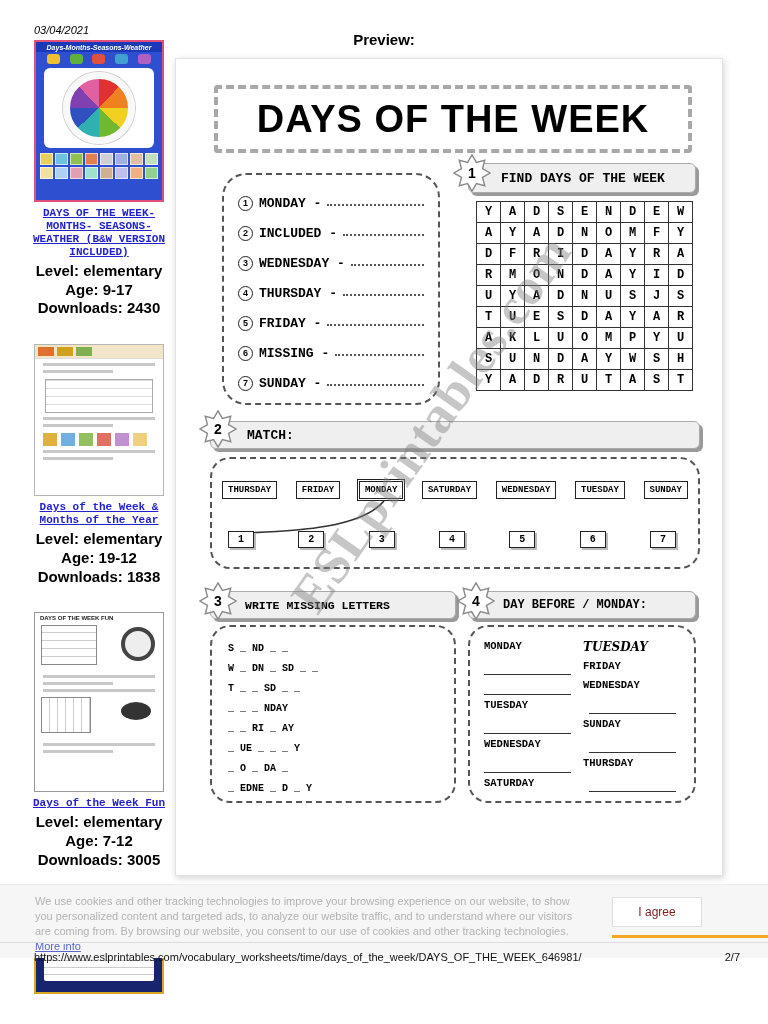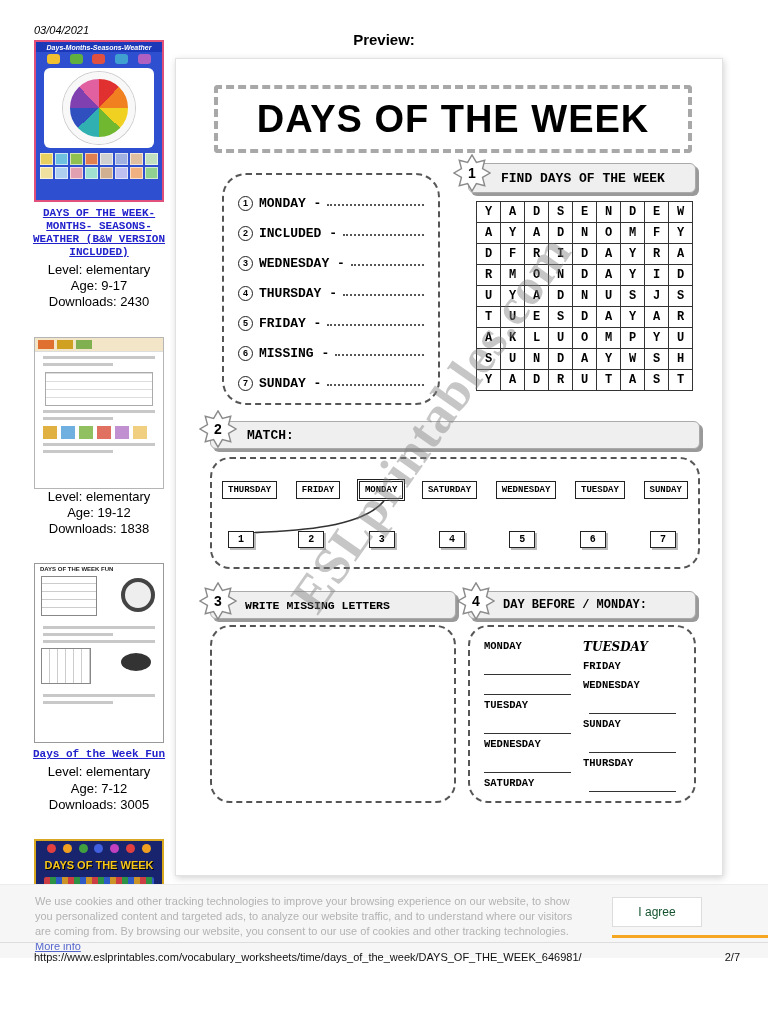--- a/index.html
+++ b/index.html
@@ -9,21 +9,21 @@
   
   .topbar { position:absolute; top:16px; left:0; width:768px; height:26px; background:#fff;font-style:italic; }
   .topbar .date { position:absolute; left:34px; top:8px; font-size:11px; }
   .topbar .htitle { position:absolute; left:120px; right:120px; top:8px; text-align:center; font-size:11px; }
   .preview-label { position:absolute; top:31px; left:0; right:0; text-align:center; font-weight:bold; font-size:15px; }
 
   
   .sidebar { position:absolute; left:30px; top:40px; width:138px; }
   .sb-item { margin-bottom:26px; text-align:center; }
   .sb-link { display:block; color:#2222cc; font-weight:bold; font-size:11px; text-decoration:underline; line-height:1.18; margin:5px 0 3px; cursor:pointer;font-family:Liberation Mono, monospace; }
-  .sb-meta { font-size:13px; font-weight:normal; line-height:1.25; }
+  .sb-meta { font-size:15px; font-weight:bold; line-height:1.25; }
 
   .thumb { width:130px; margin:0 auto; position:relative; overflow:hidden; cursor:pointer; }
   .thumb1 { height:162px; background:#2d4fd0; border:2px solid #e0507a; }
   .t1-title { color:#fff; font-size:7px; font-weight:bold; font-style:italic; padding:2px 0 1px; background:#1a38b8; }
   .t1-icons { display:flex; justify-content:space-around; padding:2px 6px; }
   .t1-icons i { width:13px; height:10px; border-radius:3px; display:block; }
   .t1-panel { width:110px; margin:2px auto; background:#fff; border-radius:6px; padding:4px 0; }
   .t1-circle { width:72px; height:72px; border-radius:50%; margin:0 auto;
     background:conic-gradient(#e03030 0 12%, #f08020 0 25%, #f0d020 0 37%, #70b830 0 50%, #30b0b0 0 63%, #3050c0 0 75%, #8040b0 0 88%, #e060a0 0 100%);
     border:7px solid #f8f8f8; box-shadow:0 0 0 1px #ccc; }
@@ -119,21 +119,21 @@
   .bcell.answer { font-family:"DejaVu Serif",serif; font-style:italic; font-size:12px; }
 
   .watermark { position:absolute; left:-65px; top:335px; width:640px; text-align:center; font-size:52px; font-weight:bold;
     color:rgba(128,128,128,.45); transform:rotate(-55deg); font-family:"Liberation Serif",serif; letter-spacing:1px; pointer-events:none; }
 
   
   .cookie { position:absolute; left:0; top:884px; width:768px; height:74px; background:#f6f6f6; border-top:1px solid #ececec; }
   .cookie .ctext { position:absolute; left:35px; top:9px; width:545px; font-size:11px; color:#b3b3b3; line-height:1.35; }
   .more-info { color:#5566cc; text-decoration:underline; cursor:pointer; }
   .agree-btn { position:absolute; left:612px; top:12px; width:90px; height:30px; background:#fff; border:1px solid #ddd;
-    font-size:12px; color:#14532d; font-family:"Liberation Sans",sans-serif; cursor:pointer; }
+    font-size:12px; color:#7f1d1d; font-family:"Liberation Sans",sans-serif; cursor:pointer; }
   .orange-line { position:absolute; left:612px; top:50px; width:156px; height:3px; background:#f5a623; }
 
   .footer { position:absolute; left:0; top:942px; width:768px; height:16px; border-top:1px solid #ddd; }
   .footer .url { position:absolute; left:34px; top:8px; font-size:11px; color:#111; }
   .footer .pg { position:absolute; right:28px; top:8px; font-size:11px; color:#111; }
 </style>
 </head>
 <body>
 
 <div class="topbar">
@@ -199,20 +199,21 @@
         <i style="background:#e0b040"></i>
           <i style="background:#70b0e0"></i>
           <i style="background:#90c060"></i>
           <i style="background:#e07060"></i>
           <i style="background:#c090d0"></i>
           <i style="background:#f0d080"></i>
       </div>
       <div class="gline"></div>
         <div class="gline short"></div>
     </div>
+    <a class="sb-link">Days of the Week &amp; Months of the Year</a>
     <div class="sb-meta">
       <div><span>Level:</span> <span>elementary</span></div>
       <div><span>Age:</span> <span>19-12</span></div>
       <div><span>Downloads:</span> <span>1838</span></div>
     </div>
   </div>
 
   <div class="sb-item">
     <div class="thumb thumb3">
       <div class="t3-title">DAYS OF THE WEEK FUN</div>
@@ -433,20 +434,30 @@
     <span class="star-badge">
       <svg viewBox="0 0 40 40">
           <polygon points="20,1 24.6,8.9 33.4,6.6 31.1,15.4 39,20 31.1,24.6 33.4,33.4 24.6,31.1 20,39 15.4,31.1 6.6,33.4 8.9,24.6 1,20 8.9,15.4 6.6,6.6 15.4,8.9" fill="#ffffff" stroke="#8a8a8a" stroke-width="1.5"></polygon>
         </svg>
       <span class="bnum">3</span>
     </span>
     <span>WRITE MISSING LETTERS</span>
   </div>
 
   <div class="letters-box">
+    <div class="lcol">
+        <div class="lrow">S _ ND _ _</div>
+        <div class="lrow">W _ DN _ SD _ _</div>
+        <div class="lrow">T _ _ SD _ _</div>
+        <div class="lrow">_ _ _ NDAY</div>
+        <div class="lrow">_ _ RI _ AY</div>
+        <div class="lrow">_ UE _ _ _ Y</div>
+        <div class="lrow">_ O _ DA _</div>
+        <div class="lrow">_ EDNE _ D _ Y</div>
+      </div>
   </div>
 
   <div class="sec-header ba-header">
     <span class="star-badge">
       <svg viewBox="0 0 40 40">
           <polygon points="20,1 24.6,8.9 33.4,6.6 31.1,15.4 39,20 31.1,24.6 33.4,33.4 24.6,31.1 20,39 15.4,31.1 6.6,33.4 8.9,24.6 1,20 8.9,15.4 6.6,6.6 15.4,8.9" fill="#ffffff" stroke="#8a8a8a" stroke-width="1.5"></polygon>
         </svg>
       <span class="bnum">4</span>
     </span>
     <span>DAY BEFORE / MONDAY:</span>

